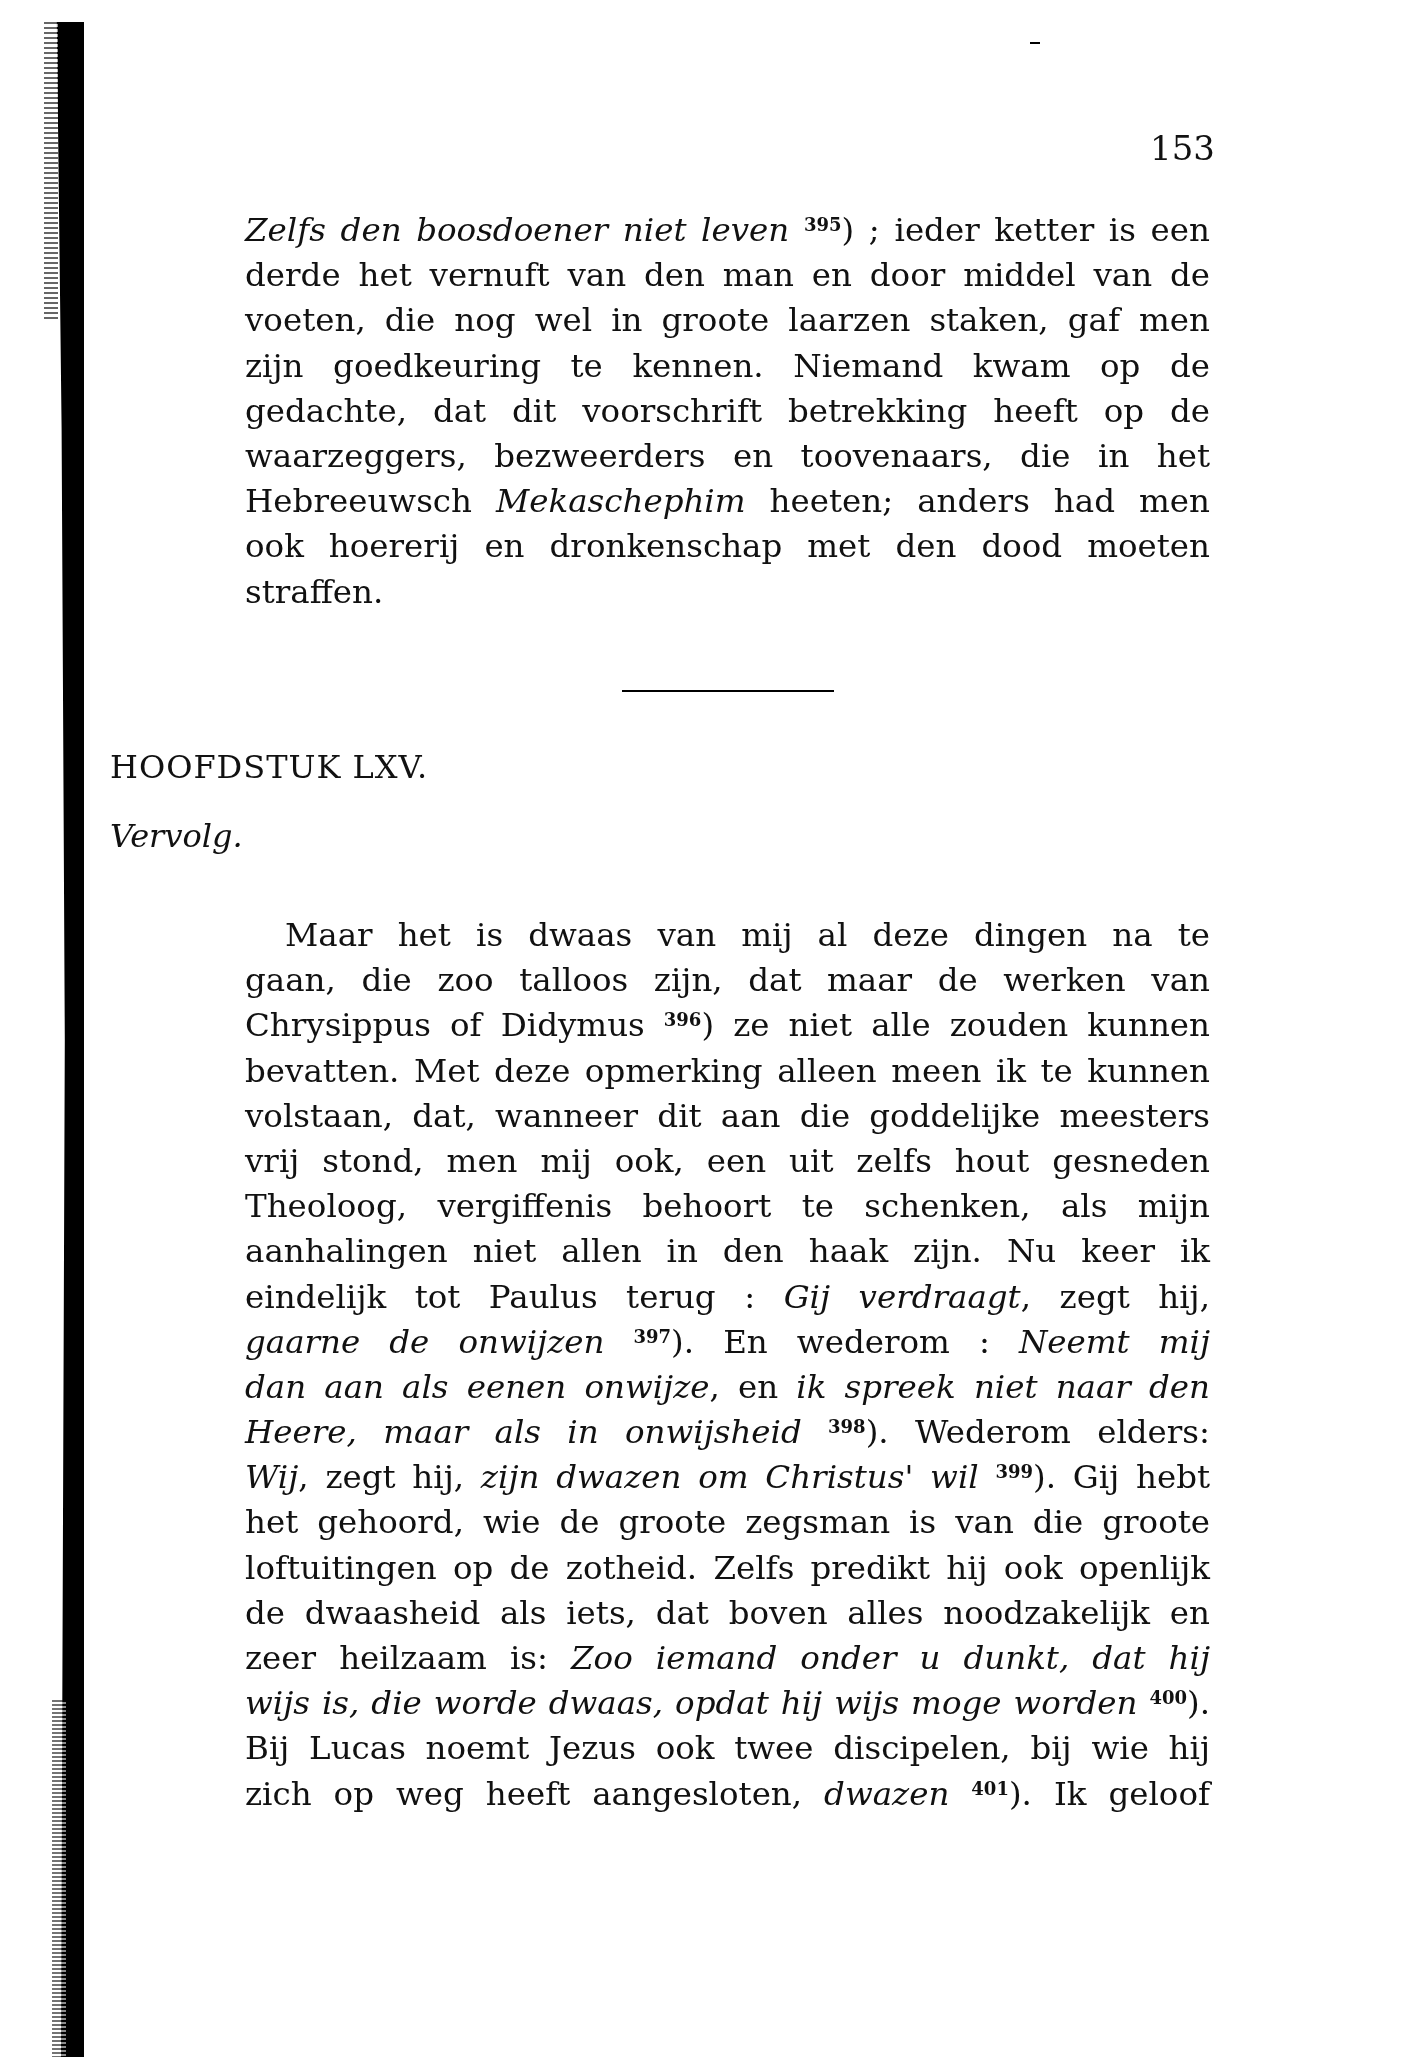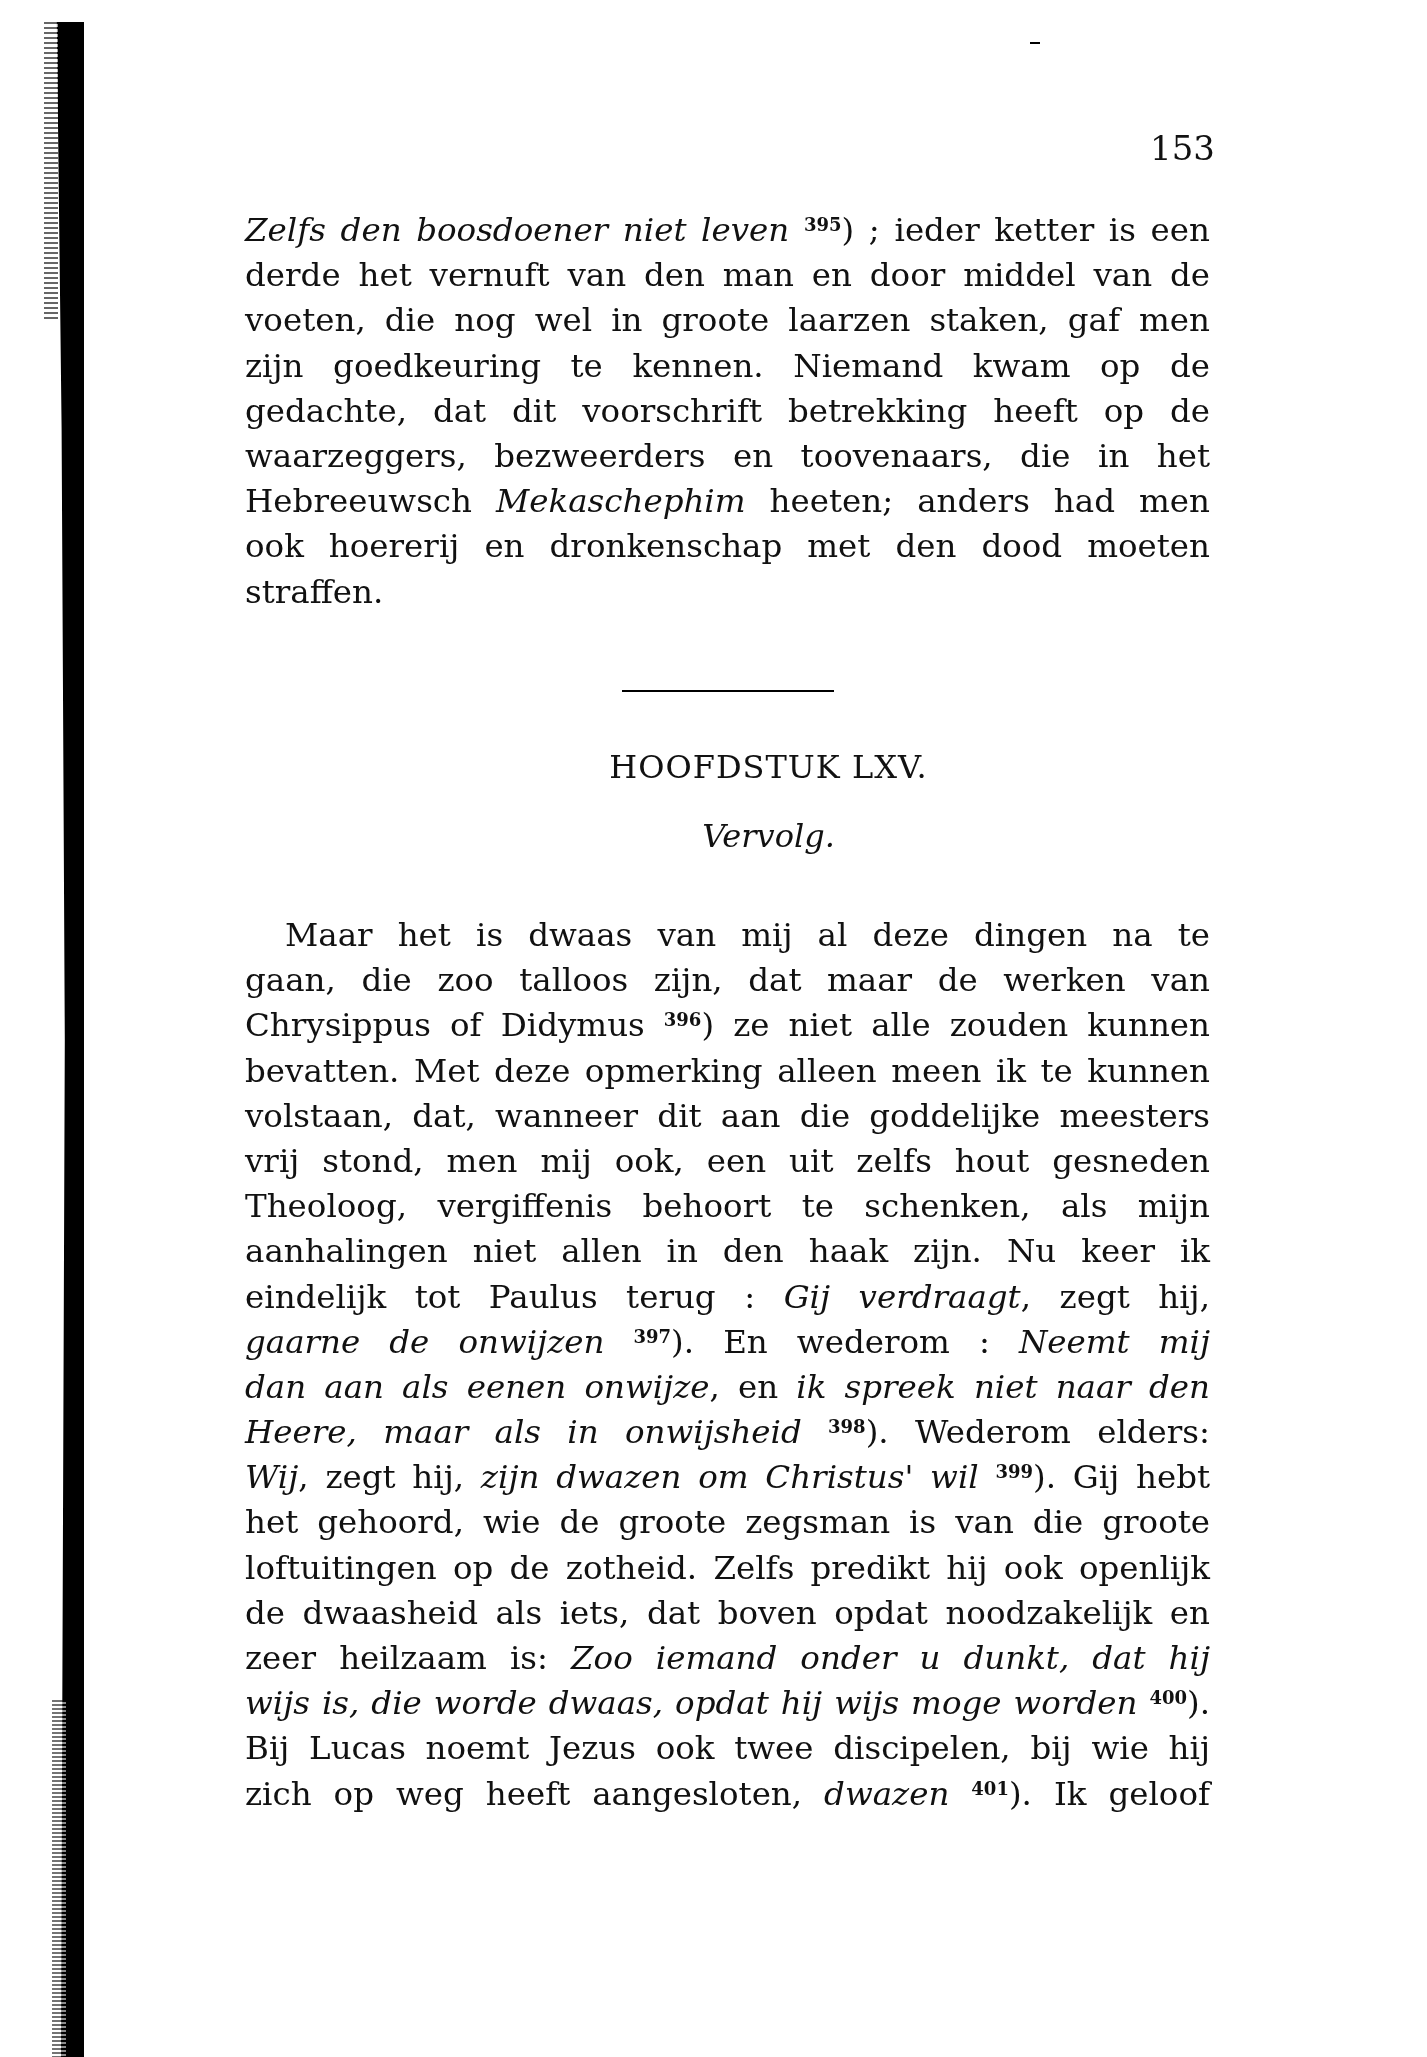--- a/index.html
+++ b/index.html
@@ -13,21 +13,21 @@
             background:repeating-linear-gradient(180deg,#000 0 2px,#fff 2px 4px); opacity:.55; }
   .speck { position:absolute; height:2px; background:#000; }
   .pageno { position:absolute; left:1150px; top:128px; font-size:34px; }
   .text { position:absolute; left:245px; width:965px; font-size:32.5px; line-height:45.2px; }
   .line { display:block; text-align:justify; text-align-last:justify; white-space:nowrap; height:45.2px; }
   .line.last { text-align-last:left; }
   .line.indent { padding-left:40px; }
   .it { font-style:italic; }
   sup { font-size:18px; vertical-align:10px; line-height:0;font-weight:bold; }
   .rule { position:absolute; left:622px; top:690px; width:212px; height:2px; background:#000; }
-  .chap { position:absolute; left:0; width:1427px; text-align:center; padding-left:110px; box-sizing:border-box; }
+  .chap { position:absolute; left:0; width:1427px; text-align:left; padding-left:110px; box-sizing:border-box; }
   .chap-title { top:748px; font-size:32px; letter-spacing:1px; }
   .chap-sub { top:817px; font-size:32px; font-style:italic; }
 </style>
 </head>
 <body>
 
 <div class="spine"></div>
 <div class="spine2"></div>
 <div class="spine3"></div>
 <div class="speck" style="left:1030px;top:42px;width:10px;"></div>
@@ -60,18 +60,18 @@
     <span class="line"><span>vrij stond, men mij ook, een uit zelfs hout gesneden</span></span>
     <span class="line"><span>Theoloog, vergiffenis behoort te schenken, als mijn</span></span>
     <span class="line"><span>aanhalingen niet allen in den haak zijn. Nu keer ik</span></span>
     <span class="line"><span>eindelijk tot Paulus terug : </span><span class="it">Gij verdraagt</span><span>, zegt hij,</span></span>
     <span class="line"><span class="it">gaarne de onwijzen </span><sup>397</sup><span>). En wederom : </span><span class="it">Neemt mij</span></span>
     <span class="line"><span class="it">dan aan als eenen onwijze</span><span>, en </span><span class="it">ik spreek niet naar den</span></span>
     <span class="line"><span class="it">Heere, maar als in onwijsheid </span><sup>398</sup><span>). Wederom elders:</span></span>
     <span class="line"><span class="it">Wij</span><span>, zegt hij, </span><span class="it">zijn dwazen om Christus' wil </span><sup>399</sup><span>). Gij hebt</span></span>
     <span class="line"><span>het gehoord, wie de groote zegsman is van die groote</span></span>
     <span class="line"><span>loftuitingen op de zotheid. Zelfs predikt hij ook openlijk</span></span>
-    <span class="line"><span>de dwaasheid als iets, dat boven opdat noodzakelijk en</span></span>
+    <span class="line"><span>de dwaasheid als iets, dat boven alles noodzakelijk en</span></span>
     <span class="line"><span>zeer heilzaam is: </span><span class="it">Zoo iemand onder u dunkt, dat hij</span></span>
     <span class="line"><span class="it">wijs is, die worde dwaas, opdat hij wijs moge worden </span><sup>400</sup><span>).</span></span>
     <span class="line"><span>Bij Lucas noemt Jezus ook twee discipelen, bij wie hij</span></span>
     <span class="line"><span>zich op weg heeft aangesloten, </span><span class="it">dwazen </span><sup>401</sup><span>). Ik geloof</span></span>
   </div>
 
 </body></html>

